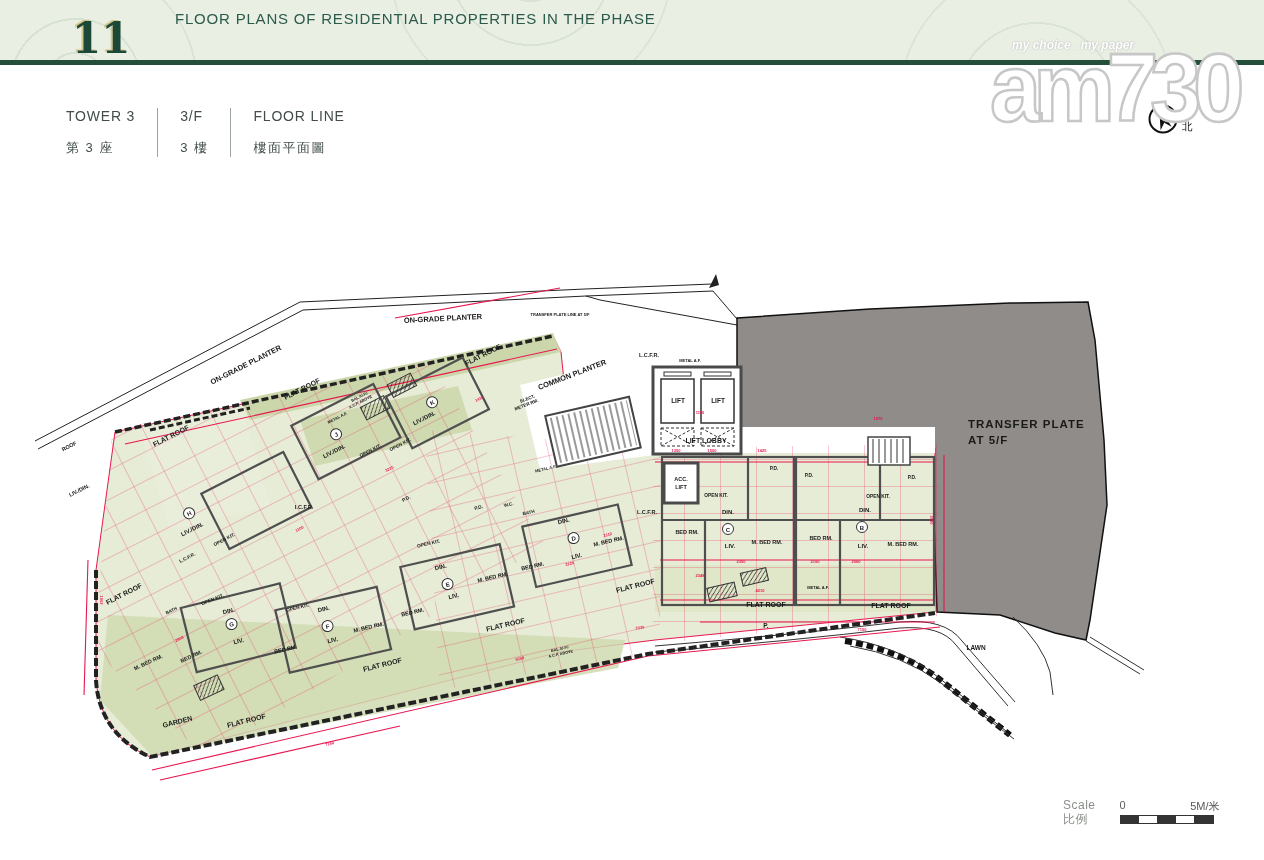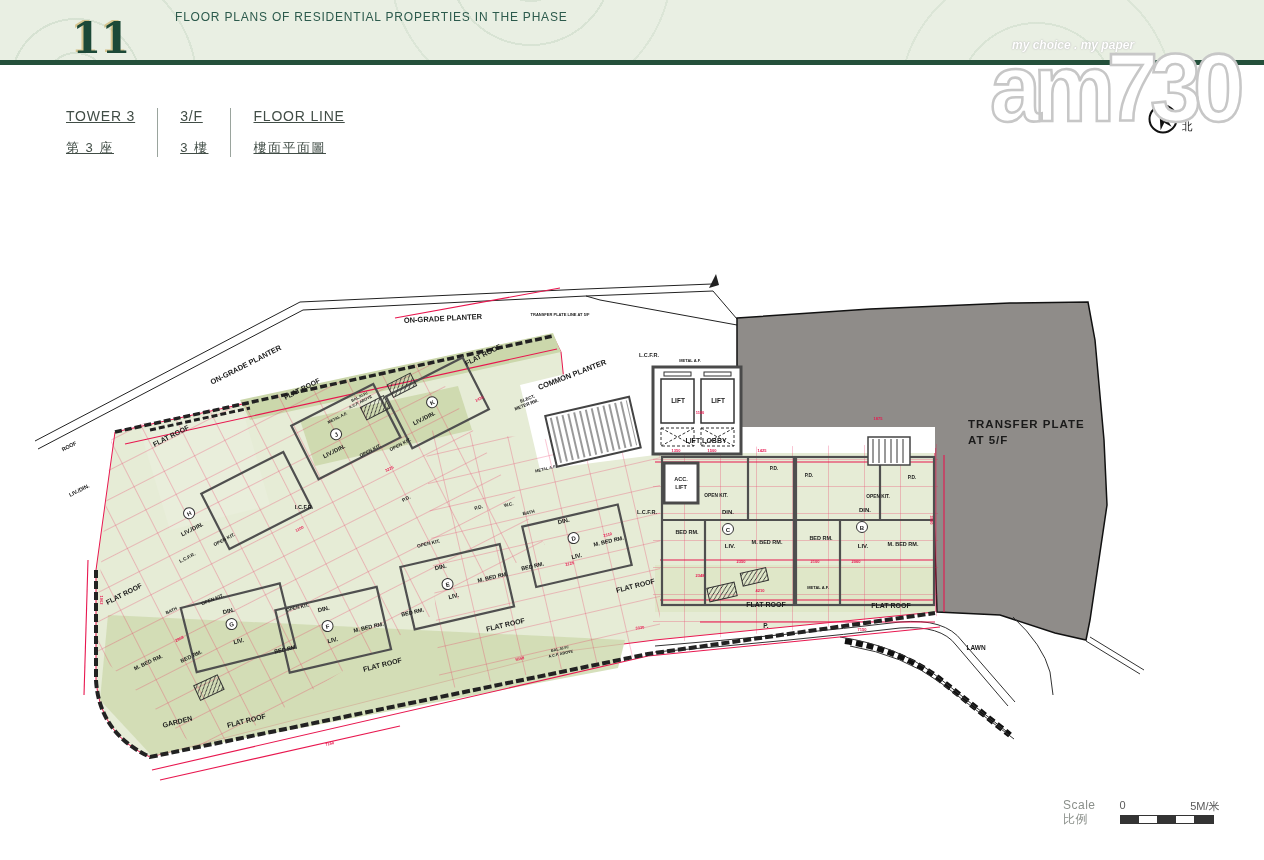--- a/index.html
+++ b/index.html
@@ -16,35 +16,35 @@
       radial-gradient(circle at 42% -60%, transparent 0 36px, rgba(172,196,172,.28) 36px 38px, transparent 38px 80px, rgba(172,196,172,.28) 80px 82px, transparent 82px 140px, rgba(172,196,172,.22) 140px 142px, transparent 142px),
       radial-gradient(circle at 82% 170%, transparent 0 34px, rgba(172,196,172,.26) 34px 36px, transparent 36px 78px, rgba(172,196,172,.26) 78px 80px, transparent 80px 136px, rgba(172,196,172,.22) 136px 138px, transparent 138px);
   }
   .rule{position:absolute;left:0;top:60px;width:1264px;height:5px;background:#24503b;}
   .page-no{
     position:absolute;left:72px;top:14px;
     font-family:"DejaVu Serif",serif;font-size:42px;font-weight:700;color:#1c4937;
     text-shadow:-2px -1px 0 rgba(198,162,74,.55);
   }
   .titles{position:absolute;left:175px;top:10px;color:#2c5a4c;}
-  .t-en{font-size:12px;letter-spacing:.8px;}
+  .t-en{font-size:15px;letter-spacing:.8px;}
   .t-zh{font-size:15px;letter-spacing:2.5px;margin-top:4px;}
   
   .watermark{position:absolute;left:990px;top:38px;z-index:5;pointer-events:none;}
   .tagline{
     font-size:12px;font-weight:700;font-style:italic;color:#fff;
     text-shadow:0 0 2px #bdbdbd, 0 0 1px #bdbdbd;margin-left:22px;margin-bottom:-4px;
   }
   .brand{
     font-size:92px;font-weight:900;line-height:.88;color:#fff;letter-spacing:-8px;
     -webkit-text-stroke:2.5px #c7c7c7;transform:scaleY(1.04);
   }
   
   .info{position:absolute;left:66px;top:108px;display:flex;align-items:stretch;color:#414d46;}
-  .info .col{display:flex;flex-direction:column;justify-content:space-between;text-decoration:underline;}
+  .info .col{display:flex;flex-direction:column;justify-content:space-between;}
   .info .en{font-size:14px;letter-spacing:.8px;}
   .info .zh{font-size:13px;letter-spacing:1.5px;margin-top:15px;}
   .info .div{width:1px;background:#9aa49d;margin:0 22px;}
   
   .compass{position:absolute;left:1146px;top:100px;}
   .scalebar{position:absolute;left:1063px;top:799px;display:flex;gap:24px;}
   .sb-left{font-size:12px;color:#8a8f8a;line-height:1.15;letter-spacing:.5px;}
   .sb-right{width:100px;}
   .sb-nums{display:flex;justify-content:space-between;font-size:11px;color:#5a5a5a;margin-bottom:1px;}
   .sb-bar{display:flex;width:92px;height:7px;border:1px solid #333;}

